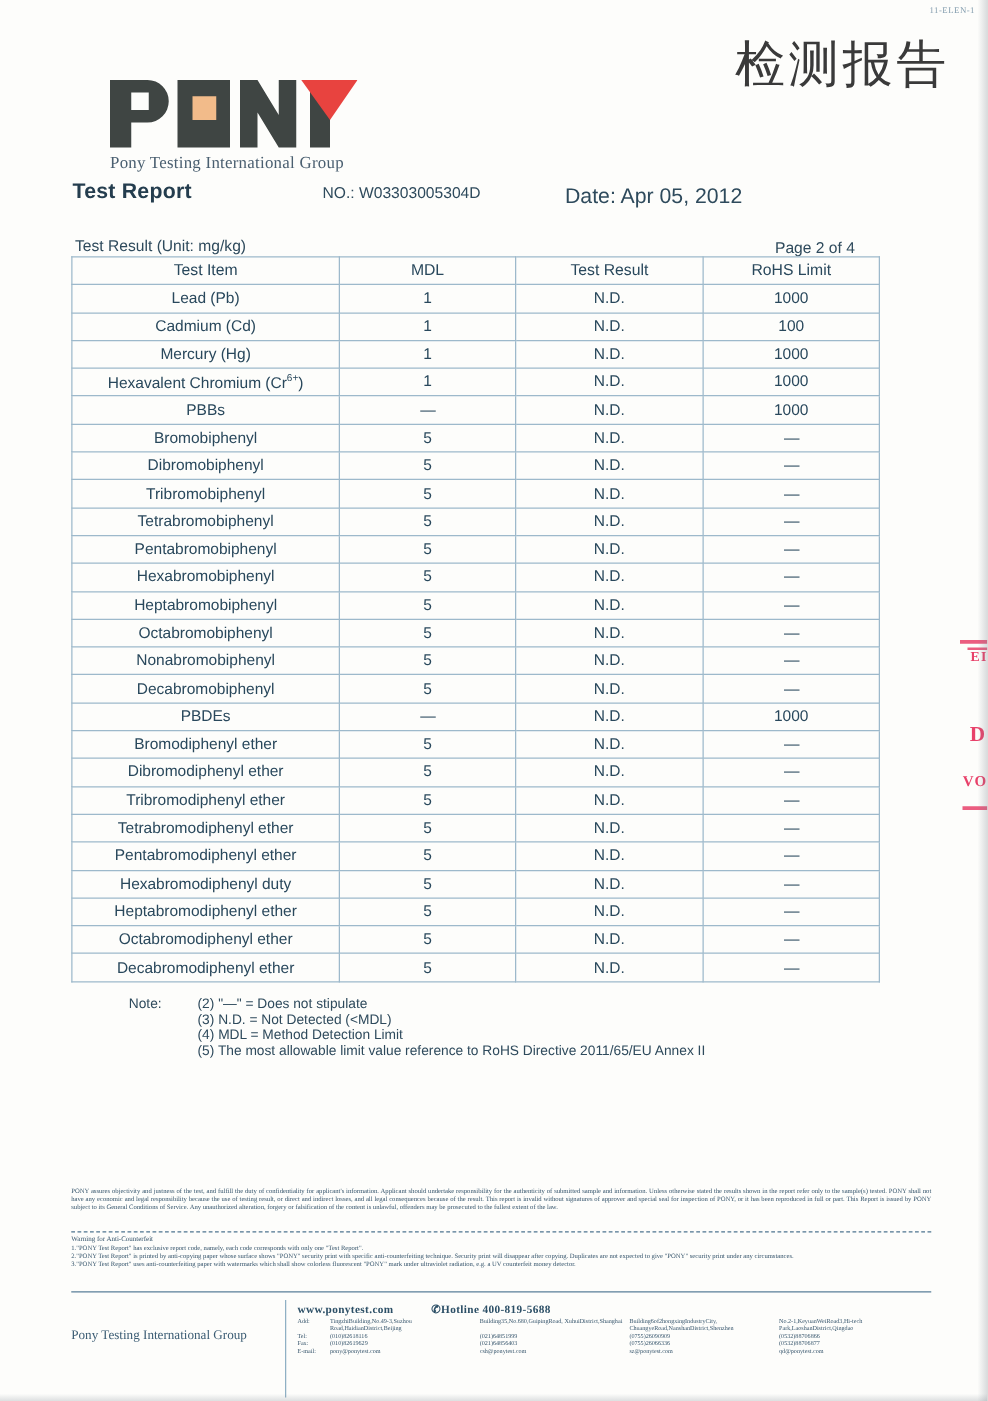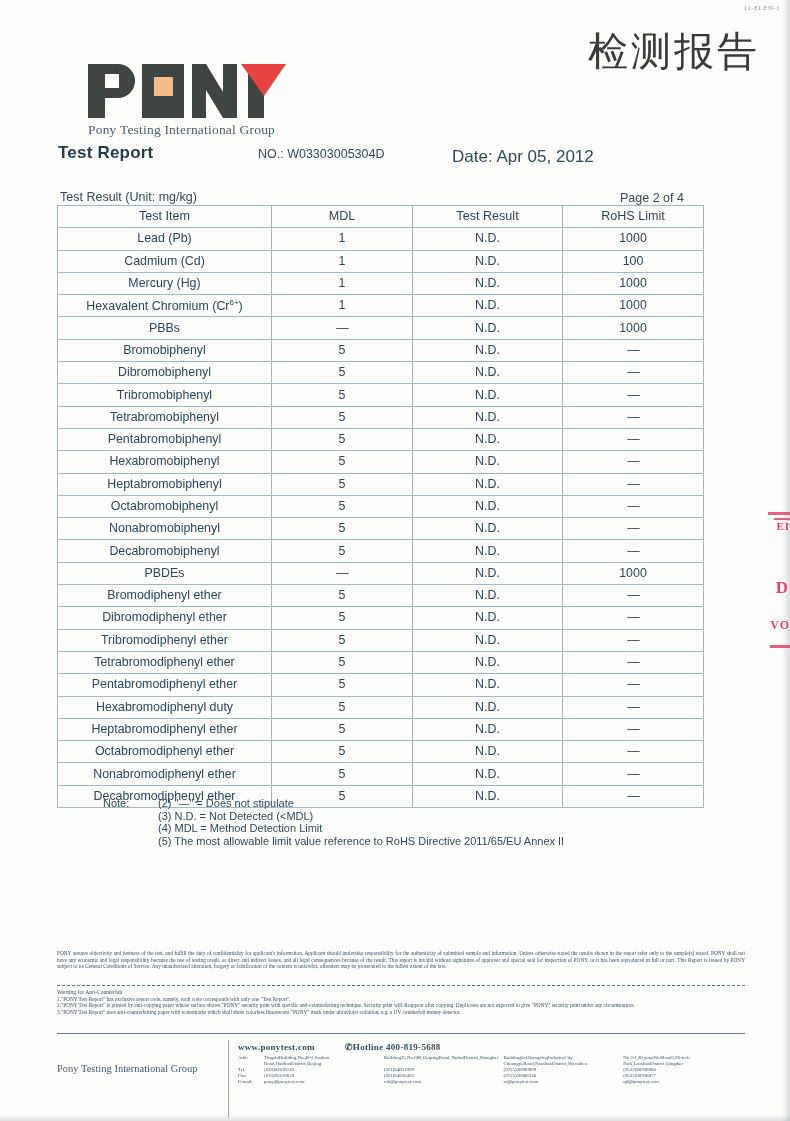--- a/index.html
+++ b/index.html
@@ -291,26 +291,20 @@
           <td>N.D.</td>
           <td class="dash">—</td>
         </tr>
         <tr>
           <td>Octabromodiphenyl ether</td>
           <td>5</td>
           <td>N.D.</td>
           <td class="dash">—</td>
         </tr>
         <tr>
-          <td>Nonabromodiphenyl ether</td>
-          <td>5</td>
-          <td>N.D.</td>
-          <td class="dash">—</td>
-        </tr>
-        <tr>
           <td>Decabromodiphenyl ether</td>
           <td>5</td>
           <td>N.D.</td>
           <td class="dash">—</td>
         </tr>
       </tbody>
   </table>
 
   <div class="notes">
     <span class="nlabel">Note:</span>

